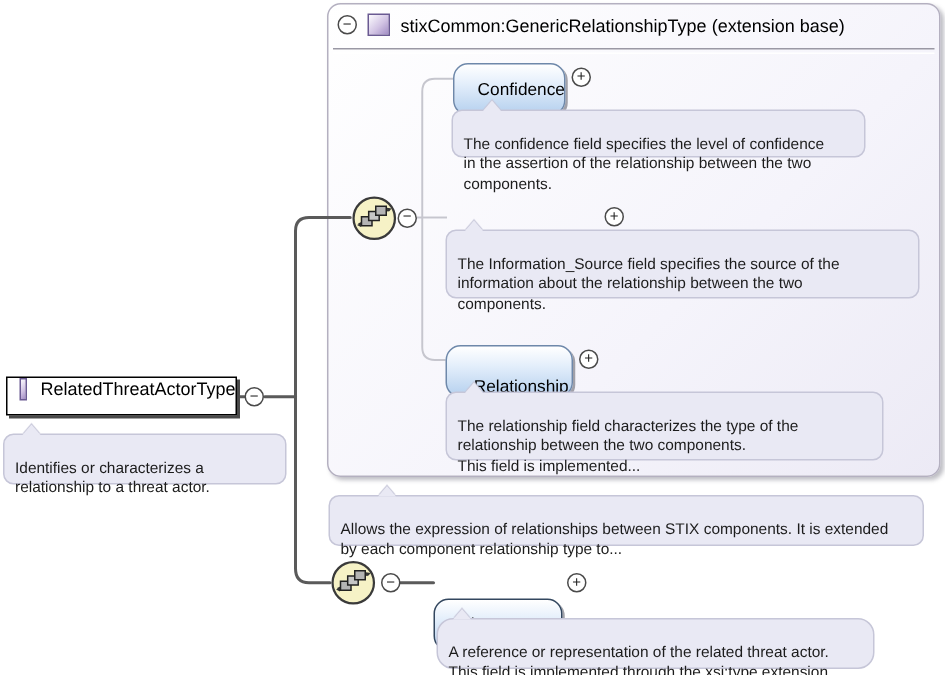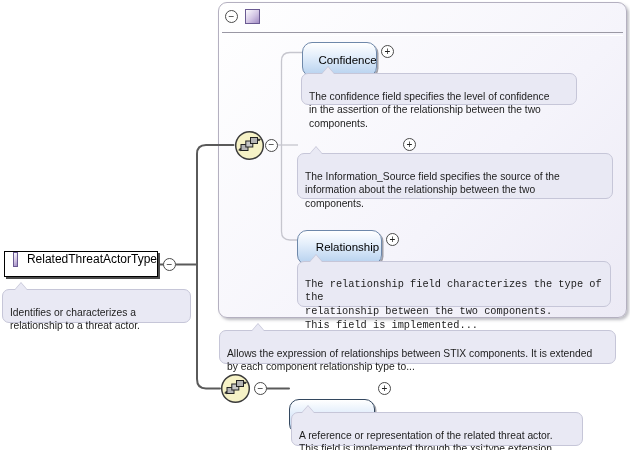--- a/index.html
+++ b/index.html
@@ -63,20 +63,21 @@
 </style>
 </head>
 <body>
 
 <div class="canvas">
 
   <div class="ext-box">
     <div class="ext-header">
       <span class="toggle">−</span>
       <span class="ct-icon"></span>
+      <span class="header-label">stixCommon:GenericRelationshipType (extension base)</span>
     </div>
     <div class="ext-divider"></div>
   </div>
 
   <svg class="connectors" width="630" height="450">
     <g stroke="#5a5a5a" stroke-width="2" fill="none" stroke-linecap="round">
       <path d="M159,264.5 H163"></path>
       <path d="M176.5,264.5 H197"></path>
       <path d="M233.5,145 H206 Q197,145 197,154 V379 Q197,388.5 206,388.5 H220"></path>
       <path d="M267,388.5 H289"></path>
@@ -108,25 +109,25 @@
 components.</span>
   </div>
 
   <span class="toggle abs" style="left:403px; top:138px;">+</span>
   <div class="tooltip" style="left:297px; top:153px; width:316px; height:46px;">
     <span class="tip-pointer" style="left:12px;"></span><span>The Information_Source field specifies the source of the
 information about the relationship between the two
 components.</span>
   </div>
 
-  <div class="bubble" style="left:297px; top:229.5px; width:85px;">
+  <div class="bubble" style="left:297px; top:229.5px; width:85px;align-items:flex-end;">
     <span>Relationship</span>
   </div>
   <span class="toggle abs" style="left:386px; top:233px;">+</span>
-  <div class="tooltip" style="left:297px; top:261px; width:314px; height:46px;font-family:Liberation Mono, monospace;">
+  <div class="tooltip" style="left:297px; top:261px; width:292px; height:46px;">
     <span class="tip-pointer" style="left:12px;"></span><span>The relationship field characterizes the type of the
 relationship between the two components.
 This field is implemented...</span>
   </div>
 
   <div class="main-box">
     <span class="ct-icon"></span>
     <span>RelatedThreatActorType</span>
   </div>
   <span class="toggle abs" style="left:163px; top:258px;">−</span>
@@ -148,18 +149,18 @@
     <rect x="7" y="14.5" width="7" height="6" fill="#b4b4b4" stroke="#222"></rect>
     <rect x="11.8" y="11" width="7" height="6" fill="#c6c6c6" stroke="#222"></rect>
     <rect x="16.5" y="7.5" width="7" height="6" fill="#b4b4b4" stroke="#222"></rect>
   </svg>
   <span class="toggle abs" style="left:254px; top:382px;">−</span>
 
   <div class="bubble strong" style="left:289px; top:399px; width:86px;">
     <span>Threat_Actor</span>
   </div>
   <span class="toggle abs" style="left:378px; top:382px;">+</span>
-  <div class="tooltip" style="left:291px; top:412px; width:292px; height:34px;">
+  <div class="tooltip" style="left:291px; top:412px; width:292px; height:34px;border-radius:11px;">
     <span class="tip-pointer" style="left:10px;"></span><span>A reference or representation of the related threat actor.
 This field is implemented through the xsi:type extension...</span>
   </div>
 
 </div>
 
 </body></html>

